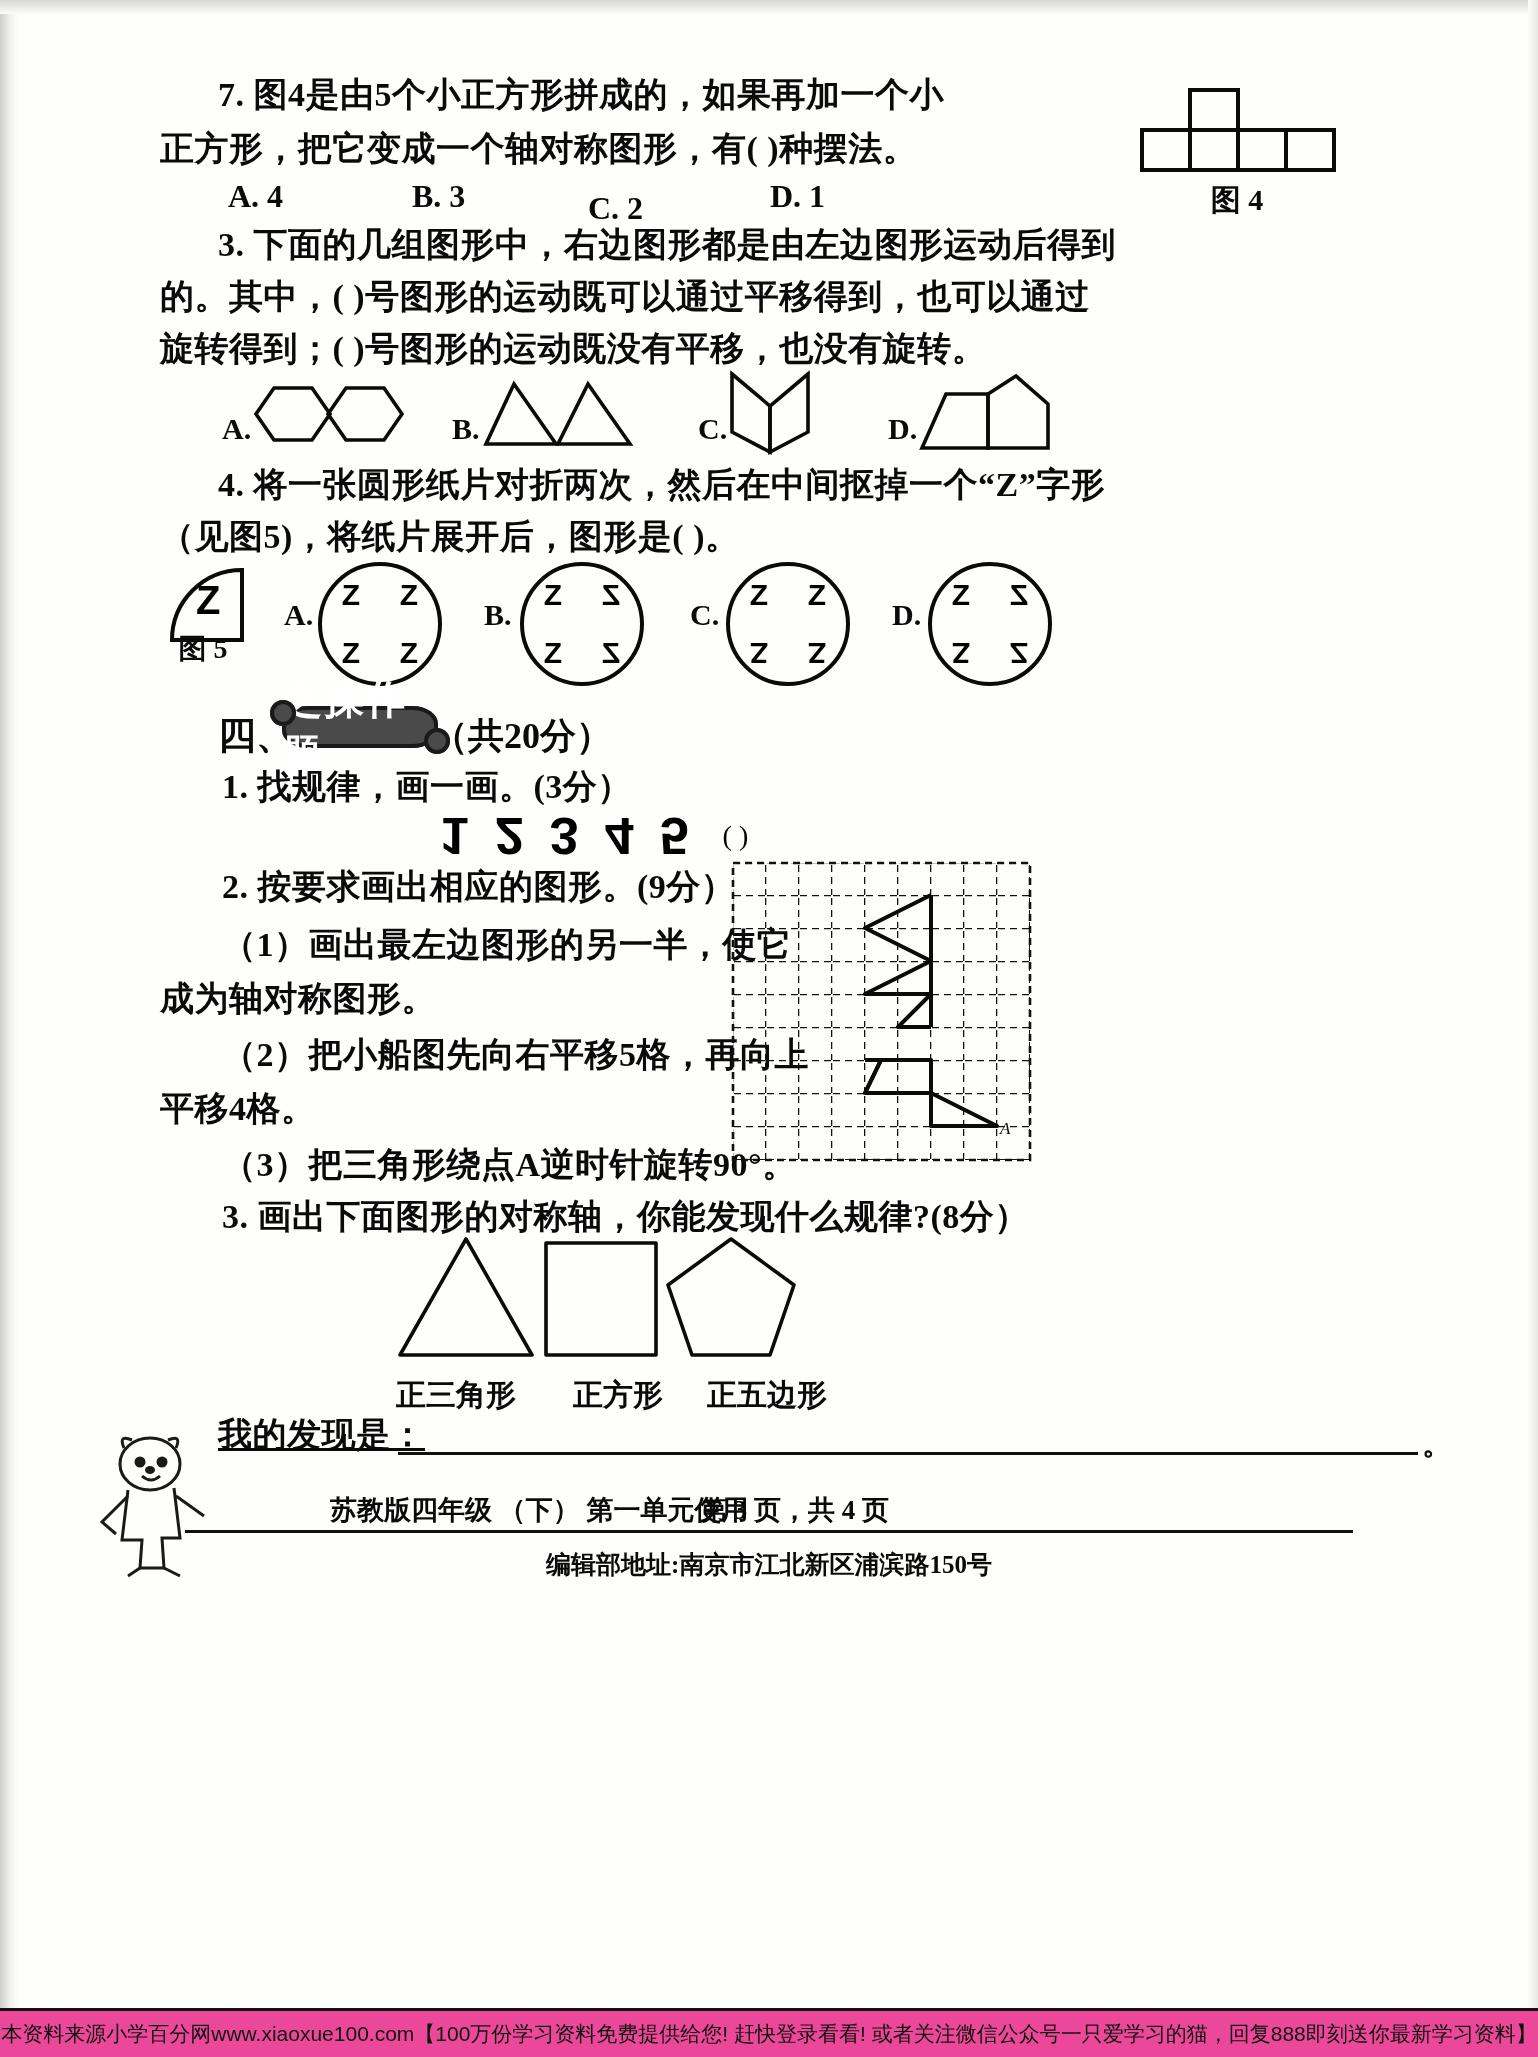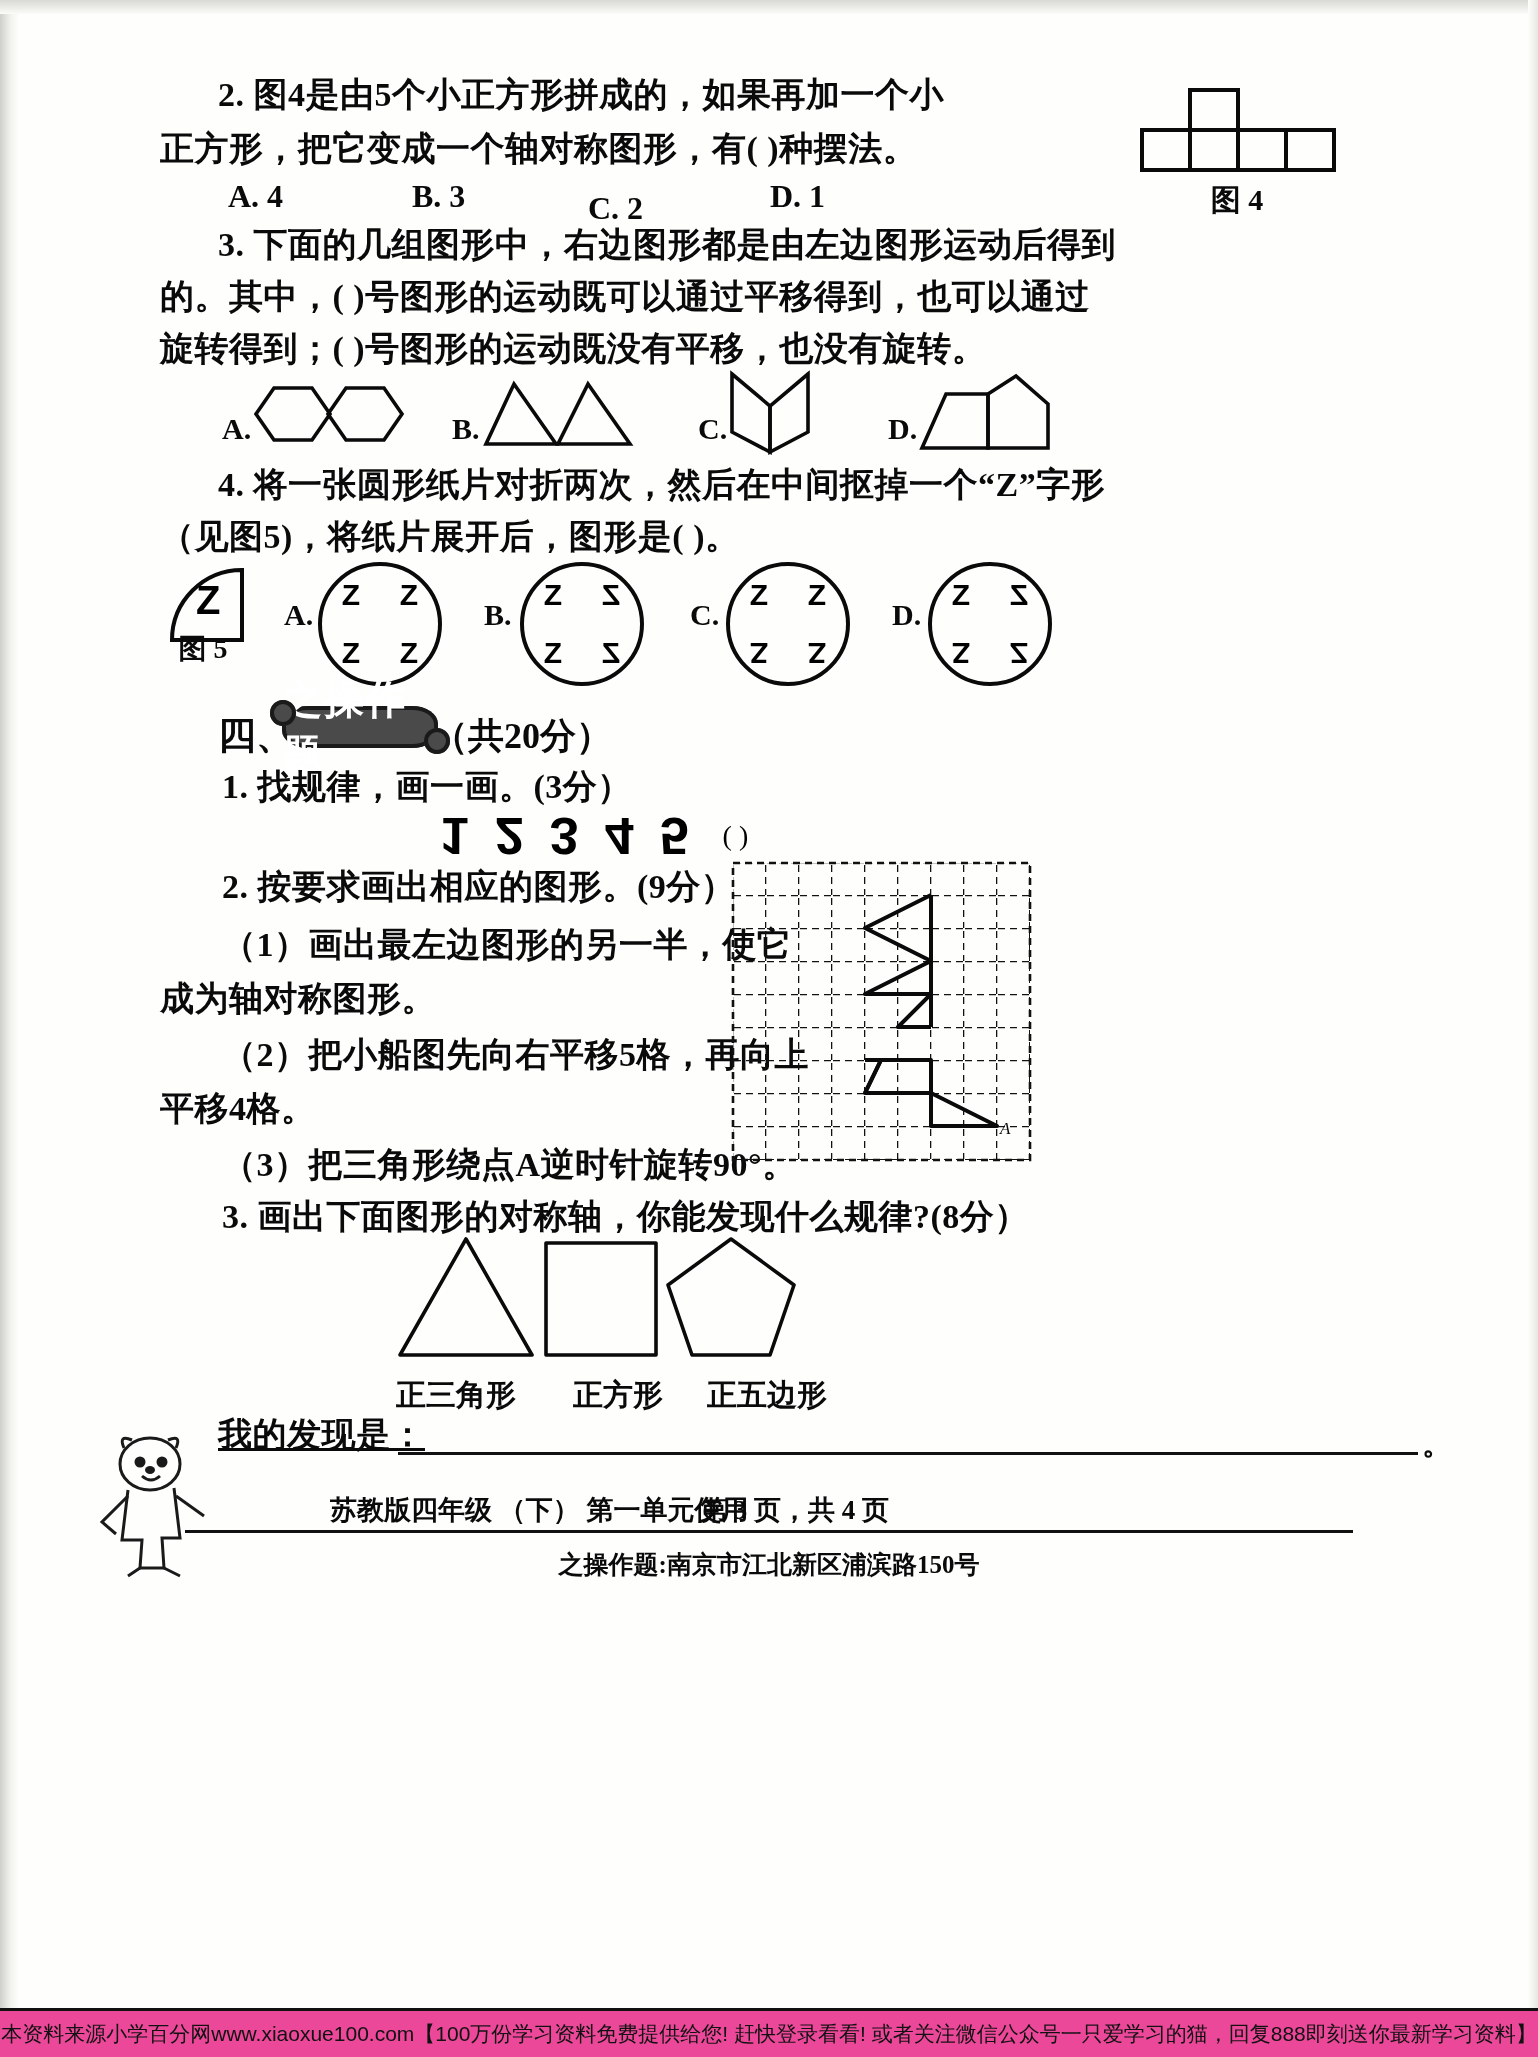--- a/index.html
+++ b/index.html
@@ -71,21 +71,21 @@
 </style>
 </head>
 <body>
 
 <div class="page">
 
   <div class="scan-edge-l"></div>
   <div class="scan-edge-t"></div>
   <div class="scan-edge-r"></div>
 
-  <div class="q-line txt" style="left:218px;top:78px;">2. 图4是由5个小正方形拼成的，如果再加一个小</div>
+  <div class="q-line txt" style="left:218px;top:78px;">7. 图4是由5个小正方形拼成的，如果再加一个小</div>
   <div class="q-line txt" style="left:160px;top:132px;">正方形，把它变成一个轴对称图形，有(        )种摆法。</div>
 
   <div class="opt-row txt" style="left:228px;top:178px;">A. 4</div>
   <div class="opt-row txt" style="left:412px;top:178px;">B. 3</div>
   <div class="opt-row txt" style="left:588px;top:190px;">C. 2</div>
   <div class="opt-row txt" style="left:770px;top:178px;">D. 1</div>
 
   <div style="position:absolute;left:1140px;top:88px;">
     <svg width="210" height="85" viewBox="0 0 210 85">
       <g fill="none" stroke="#0a0a0a" stroke-width="4">
@@ -279,19 +279,19 @@
       </g>
       <g fill="#1a1a1a">
         <ellipse cx="62" cy="40" rx="5" ry="4"></ellipse>
       </g>
     </svg>
   </div>
 
   <div class="txt" style="position:absolute;left:330px;top:1492px;font-size:27px;">苏教版四年级 （下） 第一单元使用</div>
   <div class="txt" style="position:absolute;left:700px;top:1492px;font-size:27px;">第 3 页，共 4 页</div>
   <div class="footer-rule" style="top:1530px;"></div>
-  <div class="txt" style="position:absolute;left:0;right:0;top:1548px;text-align:center;font-size:25px;">之操作题:南京市江北新区浦滨路150号</div>
+  <div class="txt" style="position:absolute;left:0;right:0;top:1548px;text-align:center;font-size:25px;">编辑部地址:南京市江北新区浦滨路150号</div>
 
   <div class="promo">
     <span class="hl">本资料来源小学百分网www.xiaoxue100.com【100万份学习资料免费提供给您! 赶快登录看看! 或者关注微信公众号一只爱学习的猫，回复888即刻送你最新学习资料】</span>
   </div>
 
 </div>
 
 </body></html>

